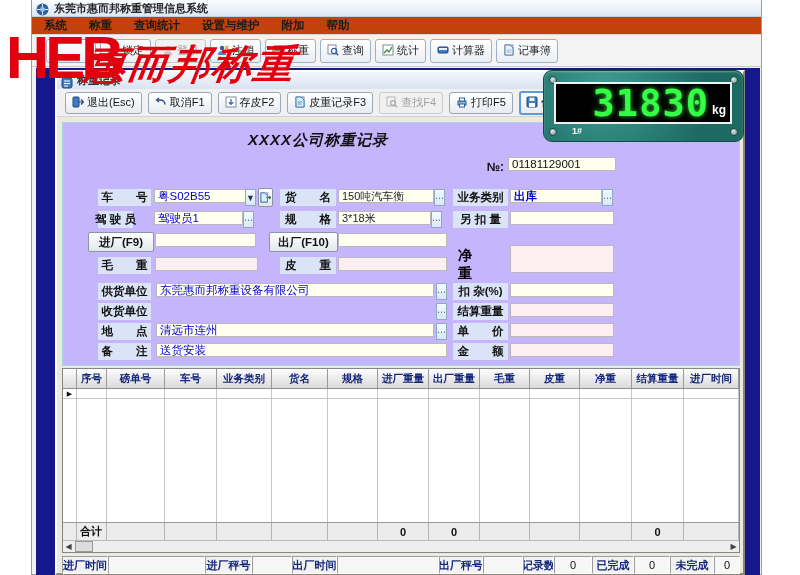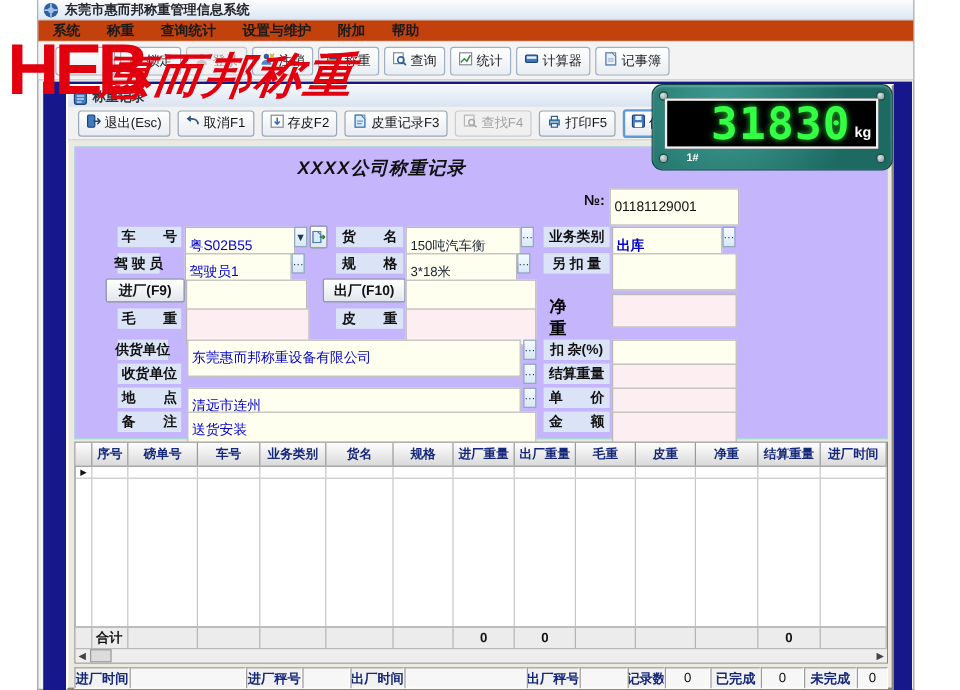--- a/index.html
+++ b/index.html
@@ -43,21 +43,21 @@
   .cbtn.focus{border:2px solid #5e9ad6;padding:0 5px;}
 
   
   .form{position:absolute;left:5px;top:50px;width:678px;height:244px;background:#c4b5fd;
         border:1px solid #a9d8dc;box-sizing:border-box;}
   .form .ftitle{position:absolute;left:120px;top:8px;width:270px;text-align:center;
         font-size:15px;font-weight:bold;font-style:italic;letter-spacing:1px;color:#111111;}
   .lbl{position:absolute;height:17px;background:#dbe4f7;font-size:11.5px;font-weight:bold;color:#101010;
        display:flex;align-items:center;justify-content:center;box-sizing:border-box;white-space:nowrap;}
   .lblplain{position:absolute;font-size:11.5px;font-weight:bold;color:#101010;display:flex;align-items:center;justify-content:flex-end;}
-  .fin{position:absolute;height:31px;background:#fffff0;border:1px solid #b9b9b9;box-sizing:border-box;
+  .fin{position:absolute;height:14px;background:#fffff0;border:1px solid #b9b9b9;box-sizing:border-box;
        font-size:11.5px;color:#0000cc;display:flex;align-items:center;padding-left:3px;white-space:nowrap;overflow:hidden;}
   .fin.pink{background:#fdeef1;}
   .fin.dark{color:#18202e;font-size:11px;}
   .fin.black{color:#111111;}
   .sbtn{position:absolute;height:17px;width:11px;background:linear-gradient(#f4fbff,#d7e8f5);
         border:1px solid #8fa9bf;box-sizing:border-box;display:flex;align-items:center;justify-content:center;
         font-size:9px;color:#1c3b57;}
   .fbtn{position:absolute;border:1px solid #8a96a3;border-radius:2px;background:linear-gradient(#ffffff,#e2e7ed);
         box-sizing:border-box;display:flex;align-items:center;justify-content:center;gap:2px;
         font-size:11.5px;font-weight:bold;color:#111;white-space:nowrap;}
@@ -340,21 +340,21 @@
           <div class="fbtn" style="left:206px;top:109px;width:69px;height:20px;">出厂(F10)</div>
           <div class="fin" style="left:275px;top:110px;width:109px;"></div>
           <div class="netlbl" style="left:395px;top:124px;width:50px;justify-content:center;letter-spacing:3px;">净　重</div>
           <div class="fin pink" style="left:447px;top:122px;width:104px;height:28px;"></div>
 
           <div class="lbl" style="left:35px;top:134px;width:53px;">毛　　重</div>
           <div class="fin pink" style="left:92px;top:134px;width:103px;"></div>
           <div class="lbl" style="left:217px;top:134px;width:56px;">皮　　重</div>
           <div class="fin pink" style="left:275px;top:134px;width:109px;"></div>
 
-          <div class="lbl" style="left:35px;top:160px;width:42px;">供货单位</div>
+          <div class="lbl" style="left:35px;top:160px;width:53px;">供货单位</div>
           <div class="fin" style="left:93px;top:160px;width:278px;">东莞惠而邦称重设备有限公司</div>
           <div class="sbtn" style="left:373px;top:160px;">⋯</div>
           <div class="lbl" style="left:390px;top:160px;width:55px;">扣 杂(%)</div>
           <div class="fin" style="left:447px;top:160px;width:104px;"></div>
 
           <div class="lbl" style="left:35px;top:180px;width:53px;">收货单位</div>
           <div class="sbtn" style="left:373px;top:180px;">⋯</div>
           <div class="lbl" style="left:390px;top:180px;width:55px;">结算重量</div>
           <div class="fin pink" style="left:447px;top:180px;width:104px;"></div>
 

